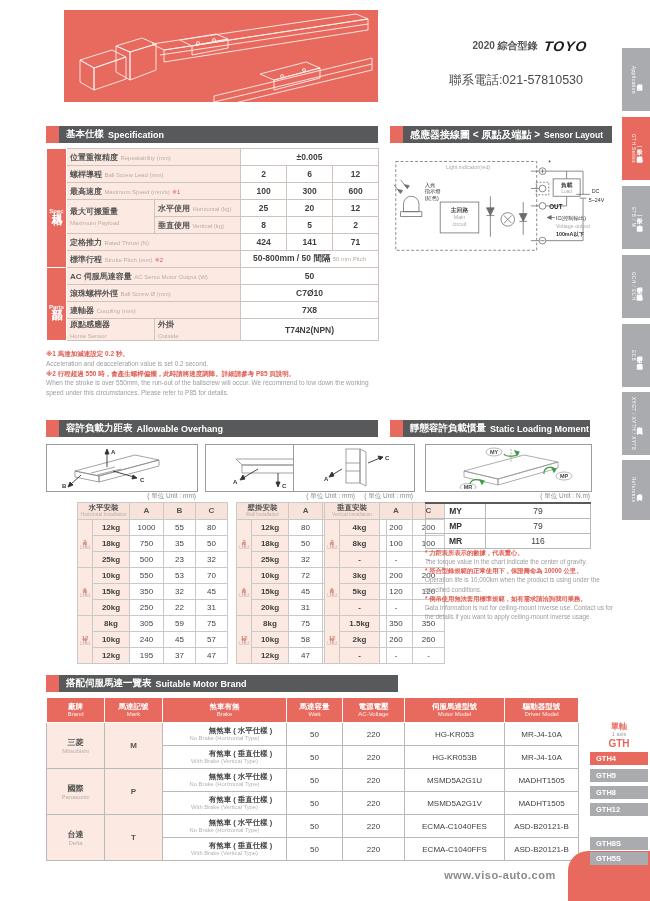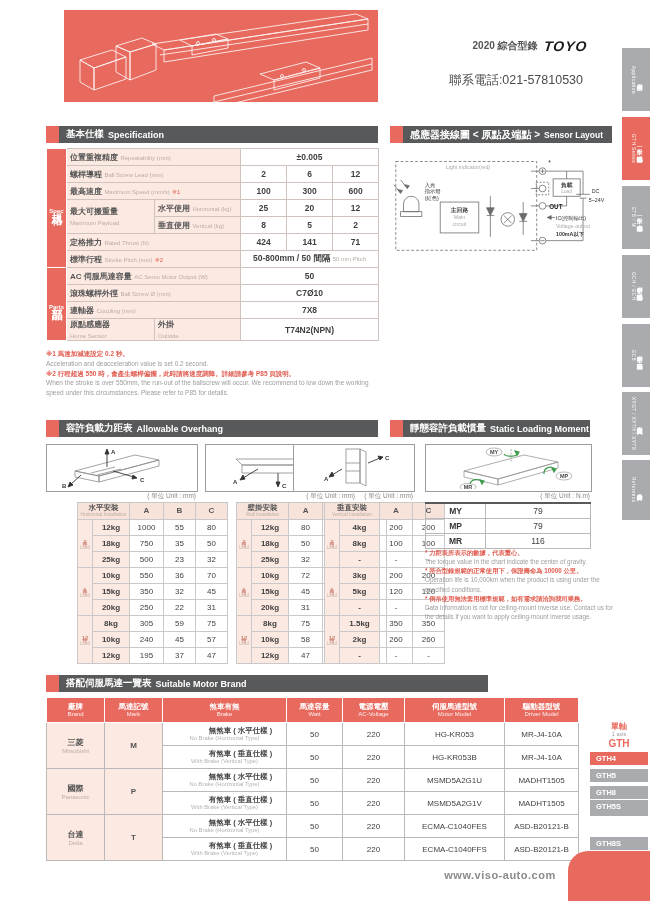--- a/index.html
+++ b/index.html
@@ -438,21 +438,21 @@
       <tr>
             <td class="lead" rowspan="3">
               <div class="lead-in">
                 <span class="lz">導程</span>
                 <span class="ln">6</span>
                 <span class="le">Lead</span>
               </div>
             </td>
             <td class="kg">10kg</td>
             <td>550</td>
-            <td>36</td>
+            <td>53</td>
             <td>70</td>
           </tr>
       <tr>
             <td class="kg">15kg</td>
             <td>350</td>
             <td>32</td>
             <td>45</td>
           </tr>
       <tr>
             <td class="kg">20kg</td>
@@ -699,21 +699,21 @@
 
   <div class="mo-notes">
     <div class="zh">* 力距表所表示的數據，代表重心。</div>
     <div class="en">The torque value in the chart indicate the center of gravity.</div>
     <div class="zh">* 符合型錄規範的正常使用下，保證壽命為 10000 公里。</div>
     <div class="en">Operation life is 10,000km when the product is using under the specified conditions.</div>
     <div class="zh">* 倒吊使用無法套用標準規範，如有需求請洽詢我司業務。</div>
     <div class="en">Data information is not for ceiling-mount inverse use. Contact us for the details if you want to apply ceiling-mount inverse usage.</div>
   </div>
 
-  <div class="titlebar" style="left:46px;top:675px;width:442px;">
+  <div class="titlebar" style="left:46px;top:675px;width:352px;">
     <span class="sq"></span>
     <span class="tz">搭配伺服馬達一覽表</span>
     <span class="te">Suitable Motor Brand</span>
   </div>
   <div class="motor-wrap">
     <table>
       <colgroup>
           <col style="width:58px">
           <col style="width:58px">
           <col style="width:124px">
@@ -866,16 +866,16 @@
 
   <div class="gth-panel">
     <span class="s1">單軸</span>
     <span class="s2">1 axis</span>
     <span class="s3">GTH</span>
   </div>
   <div class="model-tab active" style="top:752px;">GTH4</div>
   <div class="model-tab" style="top:769px;">GTH5</div>
   <div class="model-tab" style="top:786px;">GTH8</div>
   <div class="model-tab" style="top:803px;">GTH12</div>
-  <div class="model-tab" style="top:800px;">GTH5S</div>
+  <div class="model-tab" style="top:852px;">GTH5S</div>
   <div class="model-tab" style="top:837px;">GTH8S</div>
 
 </div>
 
 </body></html>

